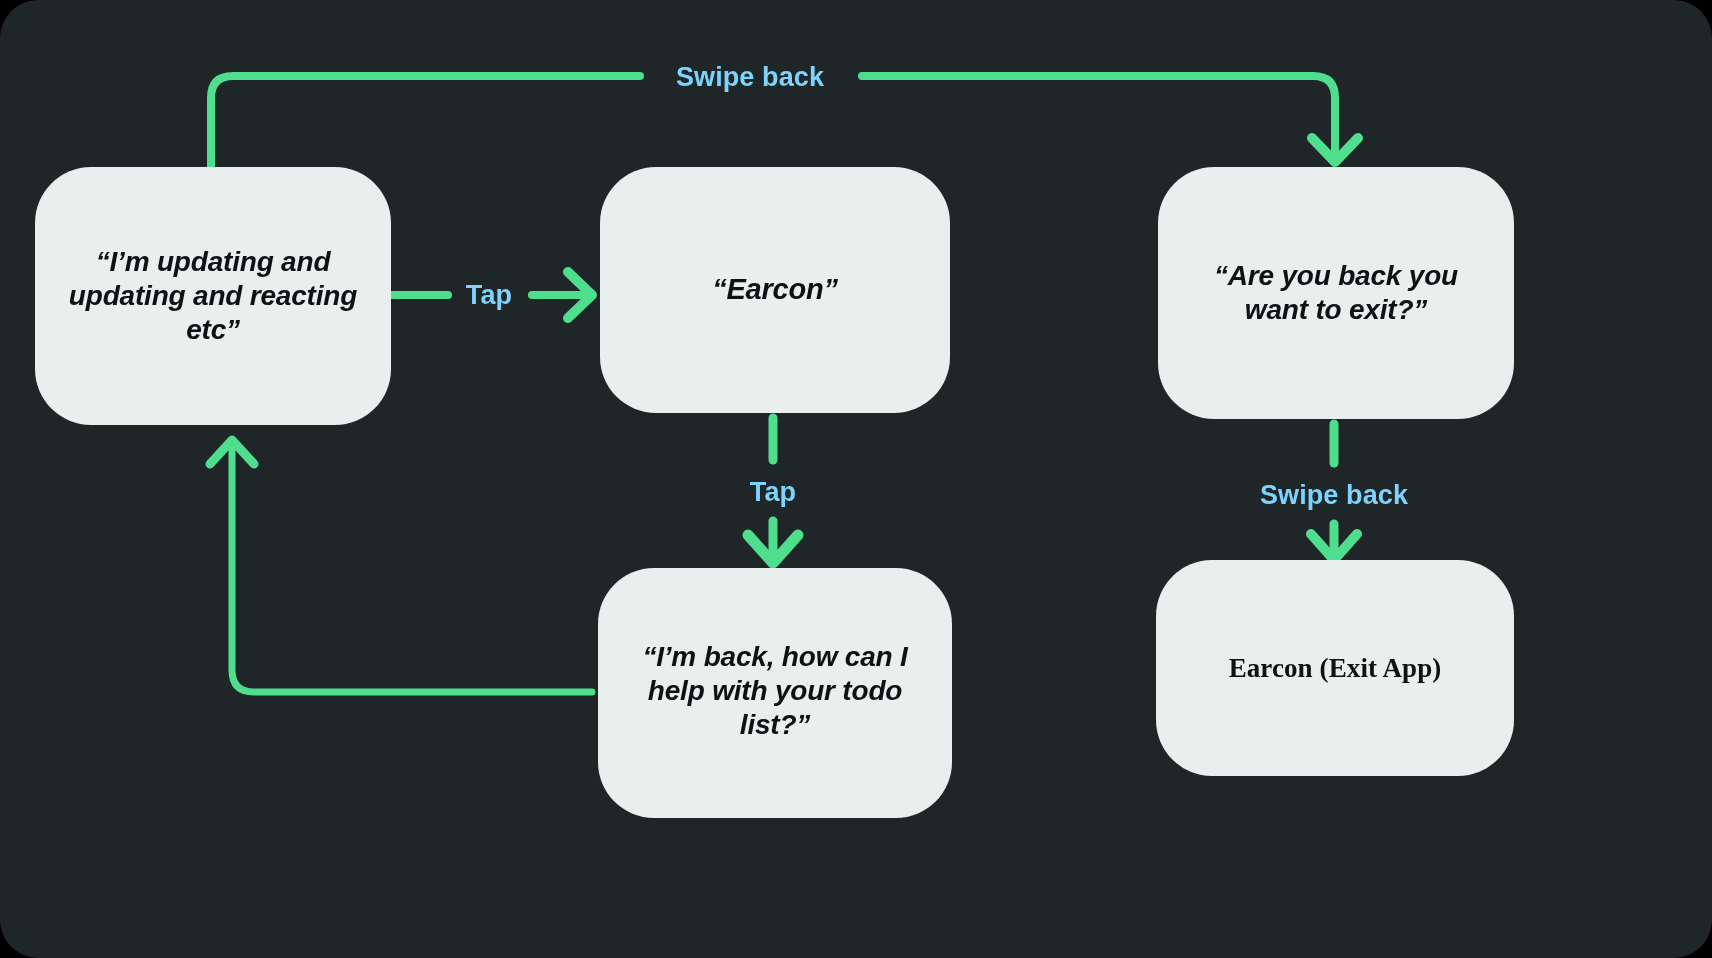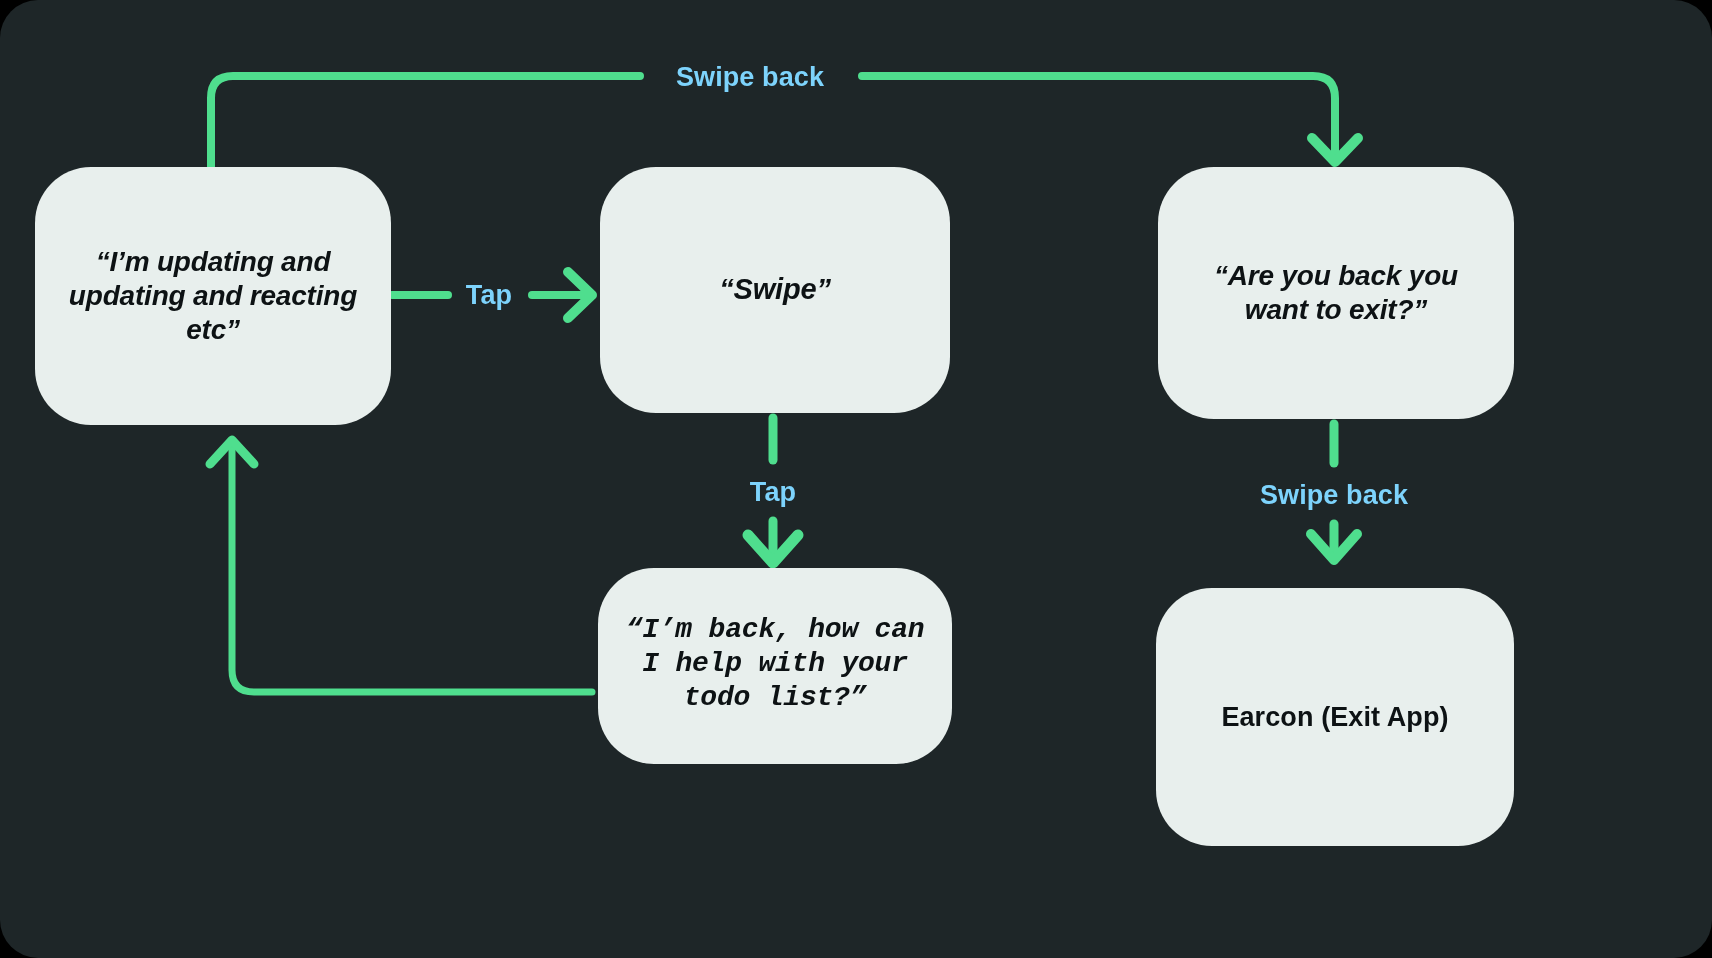--- a/index.html
+++ b/index.html
@@ -54,22 +54,22 @@
     padding: 0 26px;
   }
   .node-label.plain {
     font-style: normal;
     letter-spacing: 0.1px;
   }
   
   #node-listening { left: 35px;   top: 167px; width: 356px; height: 258px; }
   #node-paused    { left: 600px;  top: 167px; width: 350px; height: 246px; }
   #node-confirm   { left: 1158px; top: 167px; width: 356px; height: 252px; }
-  #node-back      { left: 598px;  top: 568px; width: 354px; height: 196px; padding-bottom: 4px; font-family: Liberation Mono, monospace;}
-  #node-earcon    { left: 1156px; top: 588px; width: 358px; height: 258px; }
+  #node-back      { left: 598px;  top: 568px; width: 354px; height: 250px; padding-bottom: 4px;}
+  #node-earcon    { left: 1156px; top: 560px; width: 358px; height: 216px; font-family: Liberation Serif, serif; }
 
   #node-listening .node-label { font-size: 28px; padding: 0 16px; }
   #node-paused .node-label    { font-size: 29px; }
   #node-confirm .node-label   { font-size: 28px; padding: 0 34px; }
   #node-back .node-label      { font-size: 28px; padding: 0 24px; }
   #node-earcon .node-label    { font-size: 27px; }
 
   .edge-label {
     position: absolute;
     color: #7dd3fc;
@@ -120,21 +120,21 @@
         <path d="M 592 692 L 254 692 Q 232 692 232 670 L 232 444" fill="none" stroke="#4FDE8E" stroke-width="7" stroke-linecap="round"></path>
         <path d="M 210 464 L 232 440 L 254 464" fill="none" stroke="#4FDE8E" stroke-width="9" stroke-linecap="round" stroke-linejoin="round"></path>
       </g>
     </svg>
 
     <div class="node" id="node-listening">
       <div class="node-label">“I’m updating and updating and reacting etc”</div>
     </div>
 
     <div class="node" id="node-paused">
-      <div class="node-label">“Swipe”</div>
+      <div class="node-label">“Earcon”</div>
     </div>
 
     <div class="node" id="node-confirm">
       <div class="node-label">“Are you back you want to exit?”</div>
     </div>
 
     <div class="node" id="node-back">
       <div class="node-label">“I’m back, how can I help with your todo list?”</div>
     </div>
 

